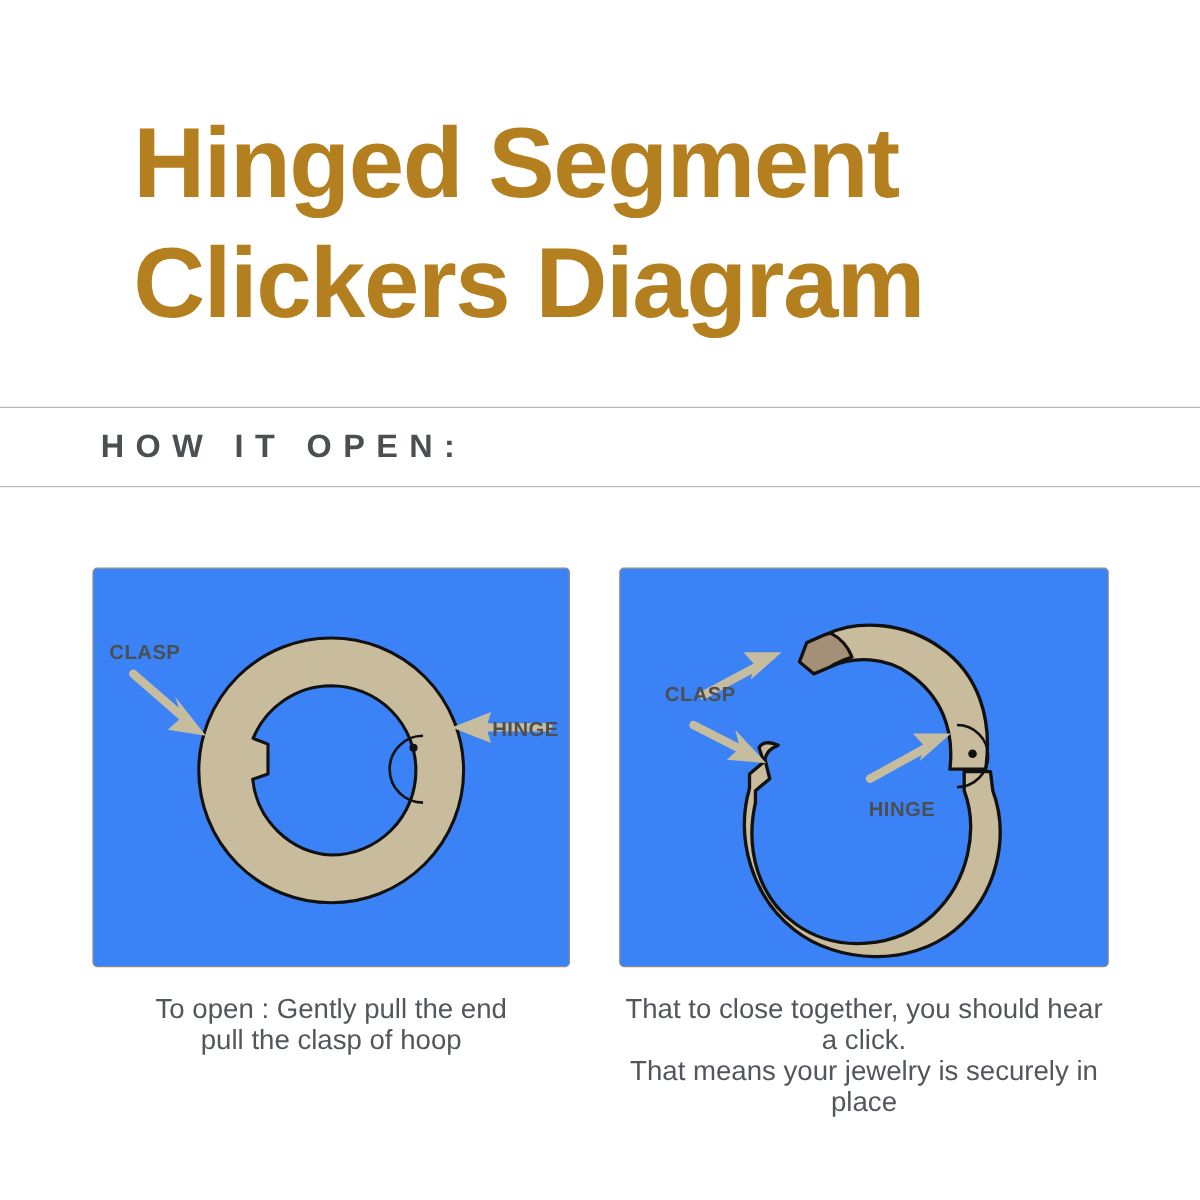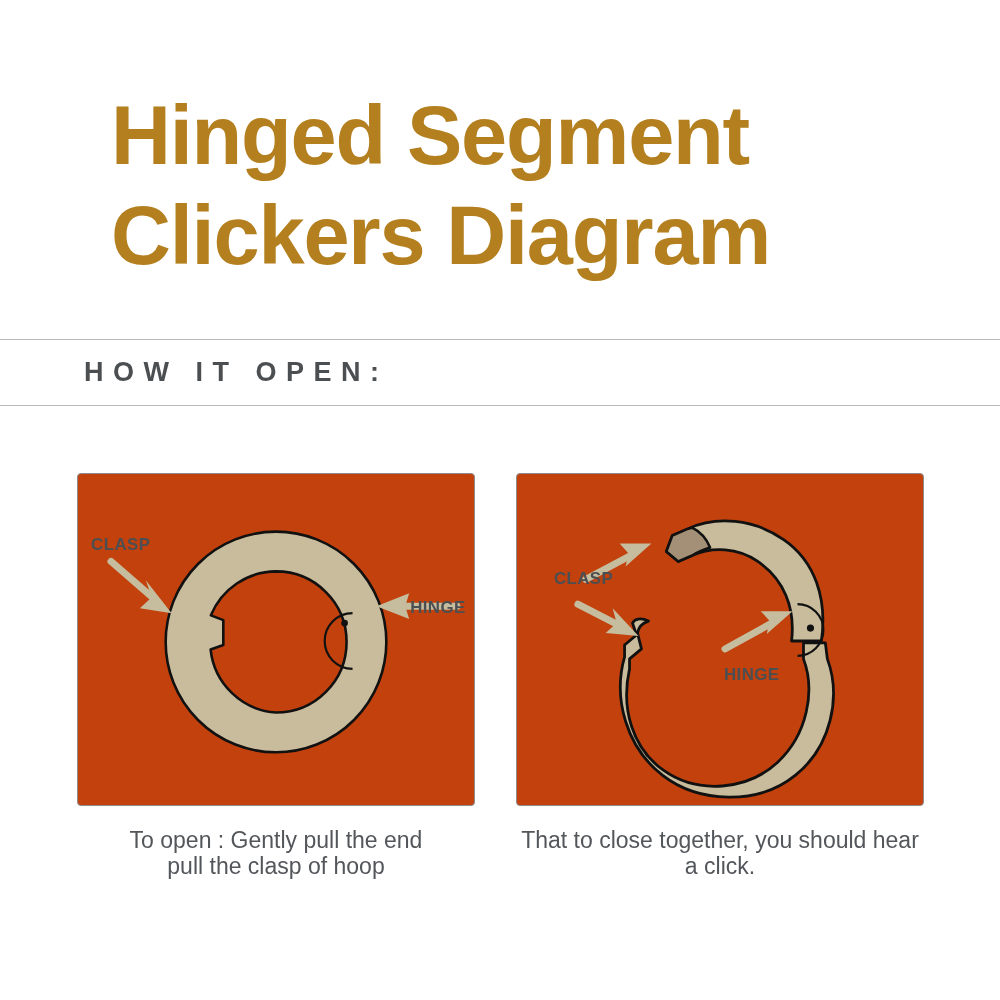--- a/index.html
+++ b/index.html
@@ -72,21 +72,21 @@
     width: 1000px;
     height: 1000px;
   }
   .panel {
     position: absolute;
     top: 473px;
     width: 398px;
     height: 333px;
     border: 1px solid #8c8c8c;
     border-radius: 4px;
-    background: #c2410c;
+    background: #3b82f6;
     box-sizing: border-box;
   }
   .panel.left  { left: 77px; }
   .panel.right { left: 516px; width: 408px; }
 
   .panel svg {
     display: block;
     width: 100%;
     height: 100%;
   }
@@ -239,16 +239,17 @@
       </svg>
     </div>
 
     <div class="caption left">
       <span>To open : Gently pull the end</span>
       <span>pull the clasp of hoop</span>
     </div>
 
     <div class="caption right">
       <span>That to close together, you should hear a click.</span>
+      <span>That means your jewelry is securely in place</span>
     </div>
 
   </div>
 </div>
 
 </body></html>

